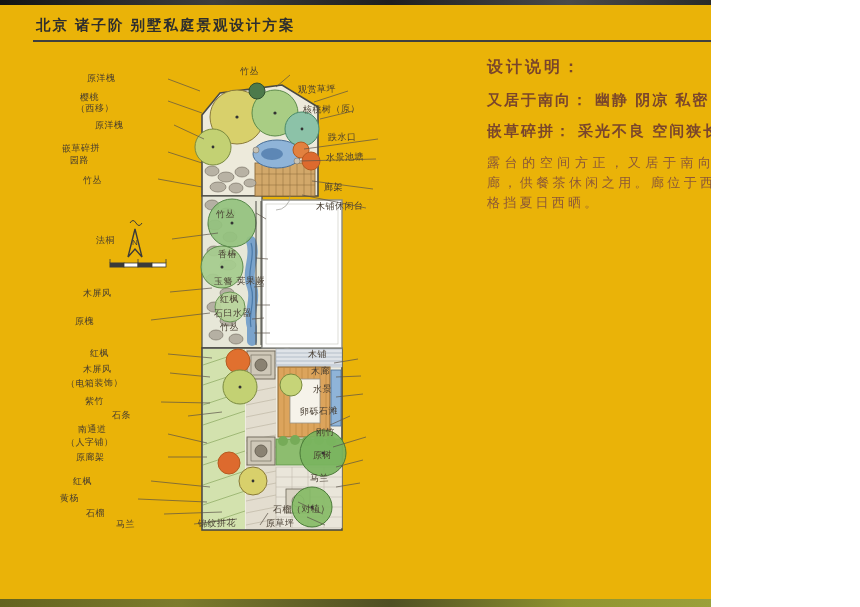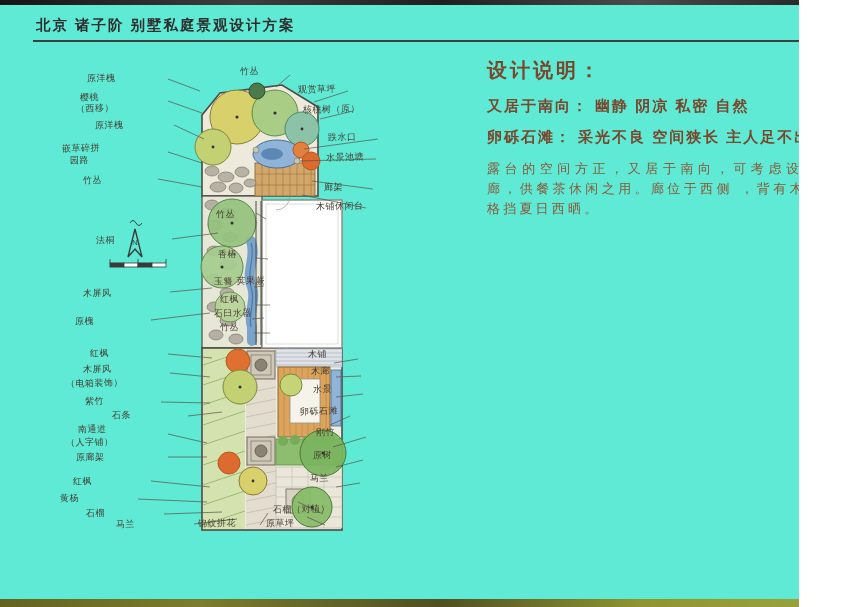--- a/index.html
+++ b/index.html
@@ -1,19 +1,19 @@
 <!DOCTYPE html>
 <html><head>
 <meta charset="utf-8">
 <style>
   html,body{margin:0;padding:0;}
   .page{
     position:relative;
-    width:799px;height:607px;
-    background:#5eead4;
+    width:711px;height:607px;
+    background:#eab308;
     overflow:hidden;
     font-family:"Liberation Sans",sans-serif;
   }
   .edge-top{
     position:absolute;top:0;left:0;width:100%;height:5px;
     background:linear-gradient(90deg,#141414,#3d3d3d 30%,#1f1f1f 55%,#4a4a4a 80%,#2a2a2a);
   }
   .edge-bottom{
     position:absolute;bottom:0;left:0;width:100%;height:8px;
     background:linear-gradient(90deg,#63631f,#7c7c2c 25%,#4f4f23 55%,#8f942f 80%,#9aa03a);
@@ -32,21 +32,21 @@
   .lbl{
     position:absolute;
     font-size:9px;line-height:10px;color:#463c30;
     letter-spacing:0.5px;white-space:nowrap;
     font-family:"DejaVu Serif",serif;
     transform:rotate(-1.2deg);
   }
   
   .notes{position:absolute;left:487px;top:57px;width:368px;}
   .notes .head{
-    margin:0 0 13px 0;font-size:20px;font-weight:bold;color:#79452b;letter-spacing:3px;
+    margin:0 0 13px 0;font-size:16px;font-weight:bold;color:#79452b;letter-spacing:3px;
   }
   .notes .kv{margin:0 0 12px 0;font-size:15px;font-weight:bold;color:#7a462c;letter-spacing:2px;}
   .notes .kv .v{margin-left:6px;}
   .notes .body-p{
     margin:0;font-size:13px;line-height:20px;color:#8c5838;
     letter-spacing:3.2px;text-align:justify;
     font-family:"DejaVu Serif",serif;
   }
 </style>
 </head>
@@ -268,19 +268,19 @@
     <span class="lbl" style="left:198px;top:470px">锦纹拼花</span>
     <span class="lbl" style="left:266px;top:470px">原草坪</span>
   </div>
 
   <aside class="notes">
     <h2 class="head">设计说明：</h2>
     <p class="kv">
       <span>又居于南向：</span><span class="v">幽静 阴凉 私密 自然</span>
     </p>
     <p class="kv">
-      <span>卵砾石滩：</span><span class="v">采光不良 空间狭长 主人足不出户</span>
+      <span>嵌草碎拼：</span><span class="v">采光不良 空间狭长 主人足不出户</span>
     </p>
     <p class="body-p">露台的空间方正，又居于南向，可考虑设置一木廊，供餐茶休闲之用。廊位于西侧 ，背有木格屏风格挡夏日西晒。</p>
   </aside>
 
   <div class="edge-bottom"></div>
 </div>
 
 </body></html>

